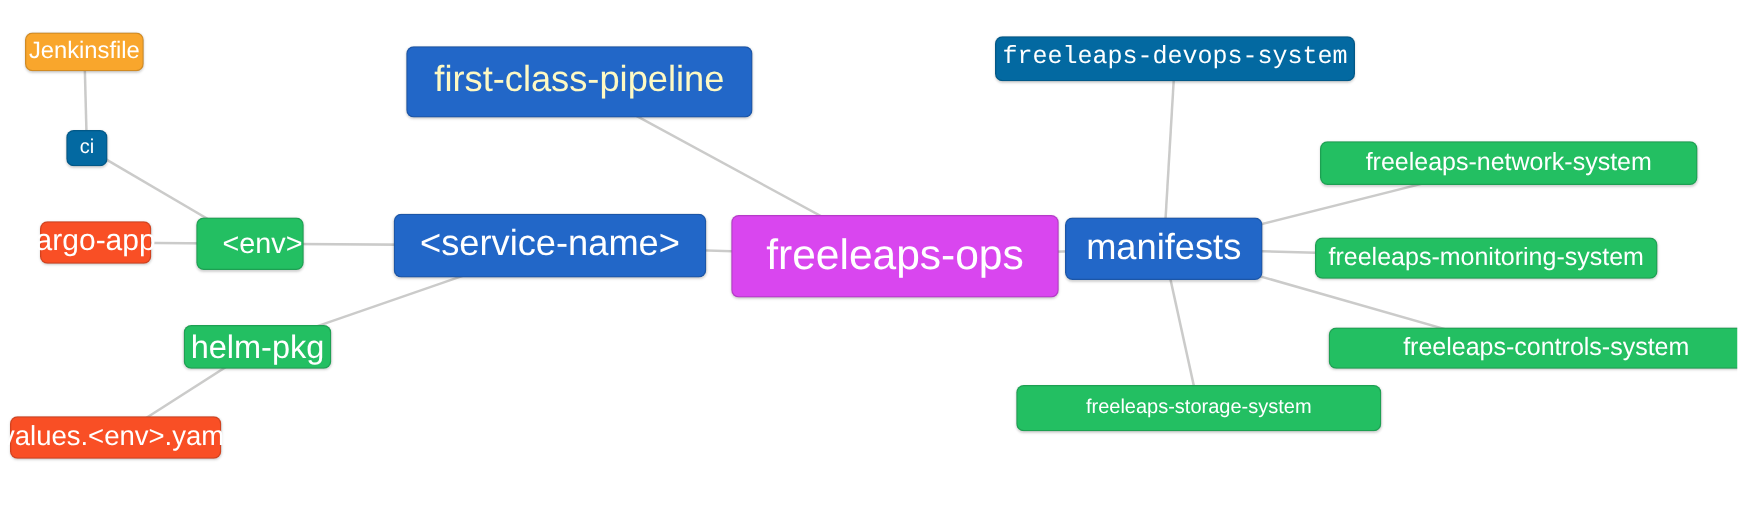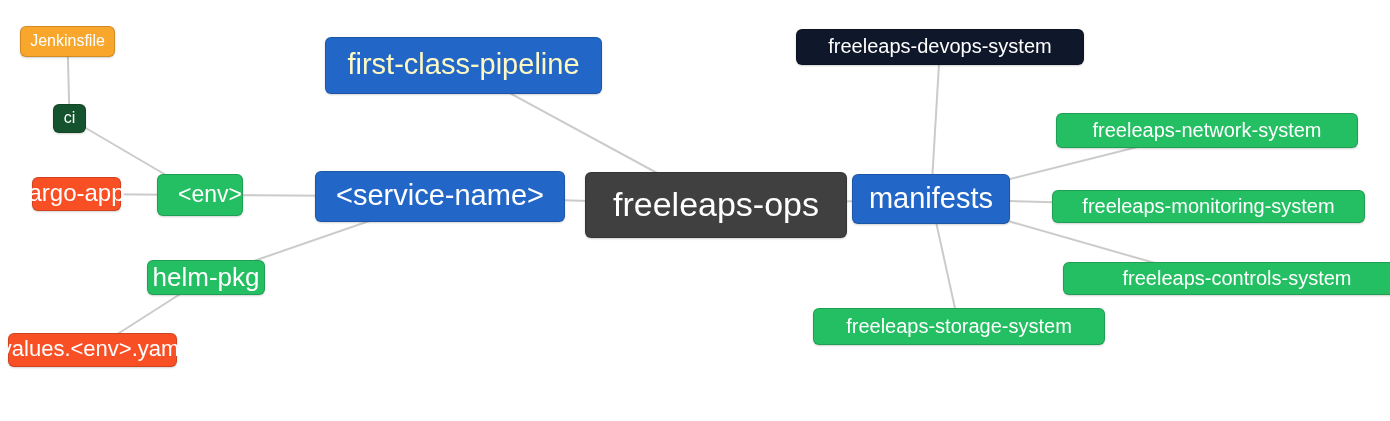--- a/index.html
+++ b/index.html
@@ -41,58 +41,58 @@
       <line x1="92.5" y1="350" x2="206" y2="277.5" stroke="#CBCBCA" stroke-width="2"></line>
       <line x1="453.5" y1="62.5" x2="716" y2="205" stroke="#CBCBCA" stroke-width="2"></line>
       <line x1="440" y1="196.5" x2="716" y2="205" stroke="#CBCBCA" stroke-width="2"></line>
       <line x1="716" y1="205" x2="931" y2="199" stroke="#CBCBCA" stroke-width="2"></line>
       <line x1="931" y1="199" x2="940" y2="47" stroke="#CBCBCA" stroke-width="2"></line>
       <line x1="931" y1="199" x2="1203" y2="130.5" stroke="#CBCBCA" stroke-width="2"></line>
       <line x1="931" y1="199" x2="1213.5" y2="206.5" stroke="#CBCBCA" stroke-width="2"></line>
       <line x1="931" y1="199" x2="1209" y2="278.5" stroke="#CBCBCA" stroke-width="2"></line>
       <line x1="931" y1="199" x2="959" y2="326.5" stroke="#CBCBCA" stroke-width="2"></line>
     </svg>
-<div class="node" style="left: 20px; top: 26px; width: 95px; height: 31px; font-size: 16px; background: rgb(249, 166, 44); color: rgb(255, 255, 255);">
+<div class="node" style="left: 20px; top: 26px; width: 95px; height: 31px; font-size: 19px; background: rgb(249, 166, 44); color: rgb(255, 255, 255);">
       <span>Jenkinsfile</span>
     </div>
-    <div class="node" style="left: 53px; top: 104px; width: 33px; height: 29px; font-size: 16px; background: #14532d; color: rgb(255, 255, 255);">
+    <div class="node" style="left: 53px; top: 104px; width: 33px; height: 29px; font-size: 16px; background: #0369a1; color: rgb(255, 255, 255);">
       <span>ci</span>
     </div>
     <div class="node" style="left: 32px; top: 177px; width: 89px; height: 34px; font-size: 24px; background: rgb(249, 79, 37); color: rgb(255, 255, 255);">
       <span>argo-app</span>
     </div>
     <div class="node" style="left: 157px; top: 174px; width: 86px; height: 42px; font-size: 23px; background: rgb(35, 191, 98); color: rgb(255, 255, 255); justify-content: flex-end;">
       <span>&lt;env&gt;</span>
     </div>
     <div class="node" style="left: 147px; top: 260px; width: 118px; height: 35px; font-size: 26px; background: rgb(35, 191, 98); color: rgb(255, 255, 255);">
       <span>helm-pkg</span>
     </div>
     <div class="node" style="left: 8px; top: 333px; width: 169px; height: 34px; font-size: 22px; background: rgb(249, 79, 37); color: rgb(255, 255, 255);">
       <span>values.&lt;env&gt;.yaml</span>
     </div>
     <div class="node" style="left: 325px; top: 37px; width: 277px; height: 57px; font-size: 29px; background: rgb(34, 103, 200); color: #fef9c3;">
       <span>first-class-pipeline</span>
     </div>
     <div class="node" style="left: 315px; top: 171px; width: 250px; height: 51px; font-size: 29px; background: rgb(34, 103, 200); color: rgb(255, 255, 255);">
       <span>&lt;service-name&gt;</span>
     </div>
-    <div class="node" style="left: 585px; top: 172px; width: 262px; height: 66px; font-size: 34px; background: #404040; color: rgb(255, 255, 255);">
+    <div class="node" style="left: 585px; top: 172px; width: 262px; height: 66px; font-size: 34px; background: #d946ef; color: rgb(255, 255, 255);">
       <span>freeleaps-ops</span>
     </div>
     <div class="node" style="left: 852px; top: 174px; width: 158px; height: 50px; font-size: 29px; background: rgb(34, 103, 200); color: rgb(255, 255, 255);">
       <span>manifests</span>
     </div>
-    <div class="node" style="left: 796px; top: 29px; width: 288px; height: 36px; font-size: 20px; background: #0f172a; color: rgb(255, 255, 255);">
+    <div class="node" style="left: 796px; top: 29px; width: 288px; height: 36px; font-size: 20px; background: #0369a1; color: rgb(255, 255, 255); font-family: Liberation Mono, monospace;">
       <span>freeleaps-devops-system</span>
     </div>
     <div class="node" style="left: 1056px; top: 113px; width: 302px; height: 35px; font-size: 20px; background: rgb(35, 191, 98); color: rgb(255, 255, 255);">
       <span>freeleaps-network-system</span>
     </div>
-    <div class="node" style="left: 1052px; top: 190px; width: 313px; height: 33px; font-size: 20px; background: rgb(35, 191, 98); color: rgb(255, 255, 255);">
+    <div class="node" style="left: 1052px; top: 190px; width: 274px; height: 33px; font-size: 20px; background: rgb(35, 191, 98); color: rgb(255, 255, 255);">
       <span>freeleaps-monitoring-system</span>
     </div>
     <div class="node" style="left: 1063px; top: 262px; width: 348px; height: 33px; font-size: 20px; background: rgb(35, 191, 98); color: rgb(255, 255, 255);">
       <span>freeleaps-controls-system</span>
     </div>
-    <div class="node" style="left: 813px; top: 308px; width: 292px; height: 37px; font-size: 20px; background: rgb(35, 191, 98); color: rgb(255, 255, 255);">
+    <div class="node" style="left: 813px; top: 308px; width: 292px; height: 37px; font-size: 16px; background: rgb(35, 191, 98); color: rgb(255, 255, 255);">
       <span>freeleaps-storage-system</span>
     </div>
   </div>
 
 </body></html>

